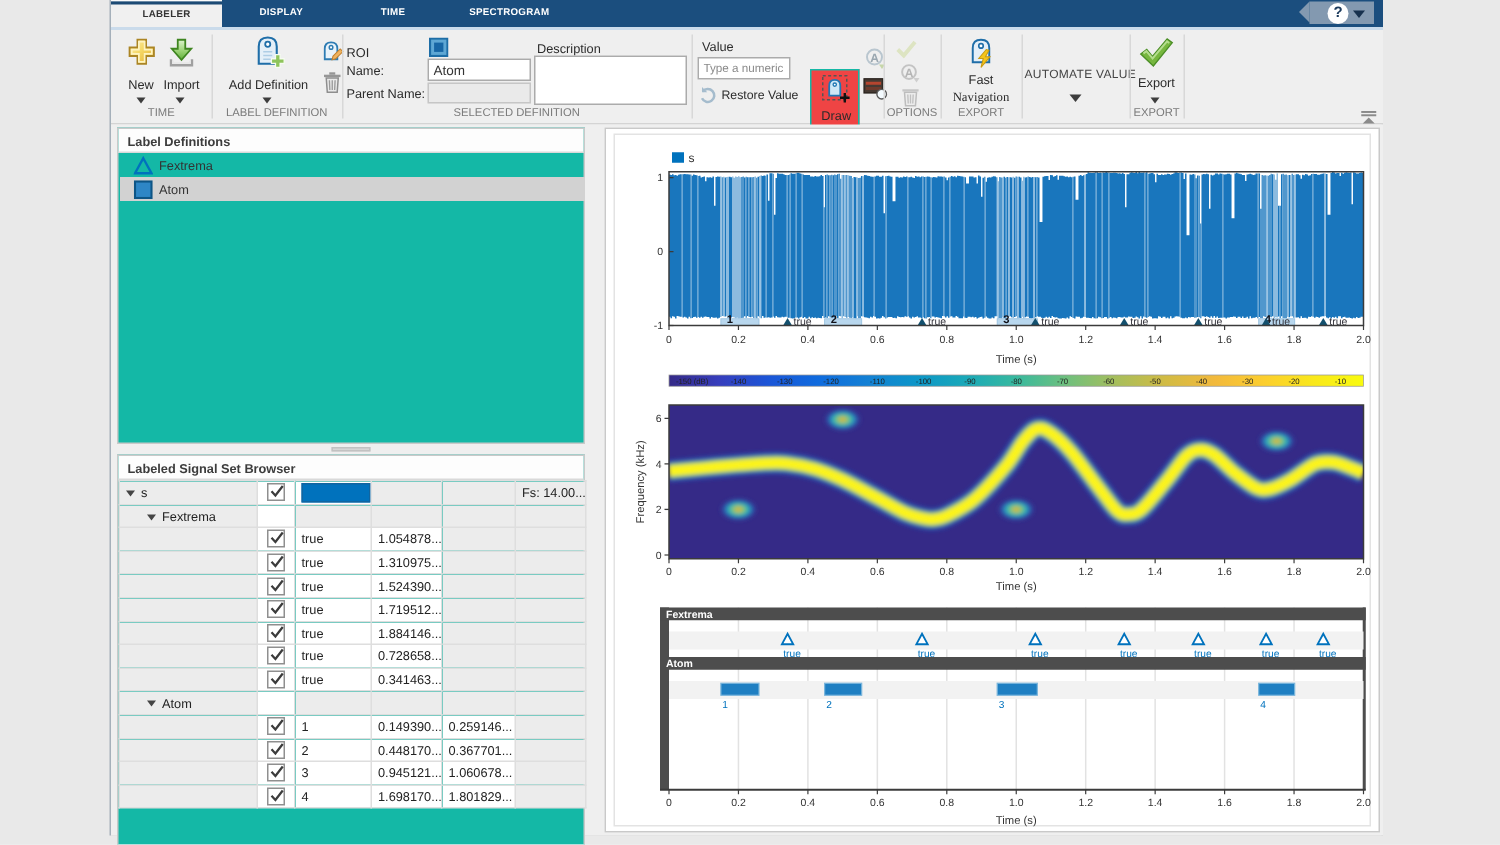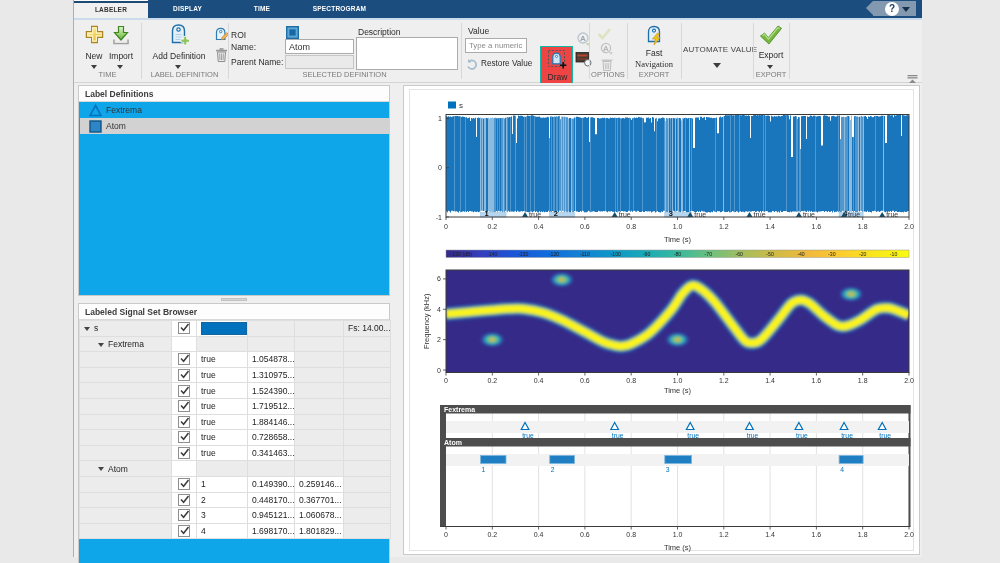--- a/index.html
+++ b/index.html
@@ -25,21 +25,21 @@
   .drop-arrow{position:absolute;width:0;height:0;border-left:3.5px solid transparent;border-right:3.5px solid transparent;border-top:4px solid #3d3d3d;}
   .ricon{position:absolute;}
   .rlabel-gray{color:#b3b3b3;}
   .rfield{position:absolute;background:#ffffff;border:1px solid #ababab;box-sizing:border-box;font-size:9px;color:#333;padding:0 3px;font-family:"Liberation Sans",sans-serif;}
   .rfield.disabled{background:#eaeaea;border-color:#c6c6c6;}
   .rfield::placeholder{color:#8a8a8a;}
   .rlabel{position:absolute;font-size:8.5px;color:#2b2b2b;white-space:nowrap;}
   .drawbtn{position:absolute;left:466px;top:2px;width:33px;height:57px;background:#ef4444;border:1px solid #14b8a6;box-sizing:border-box;margin-top:24px;}
   
   .main{position:absolute;left:0;top:83px;width:848px;height:474px;background:#efefef;}
-  .panel{position:absolute;background:#0ea5e9;border:1px solid #c9c9c9;box-sizing:border-box;}
+  .panel{position:absolute;background:#14b8a6;border:1px solid #c9c9c9;box-sizing:border-box;}
   .panel-header{font-size:8.5px;font-weight:bold;color:#3c3c3c;padding:3px 6px 2px 6px;border-bottom:1px solid #d9d9d9;background:#fdfdfd;white-space:nowrap;}
   .ld-row{position:absolute;left:1px;width:310px;height:16px;font-size:8.5px;color:#333;}
   .ld-row .txt{position:absolute;left:26px;top:3px;}
   .splitter{position:absolute;left:4px;top:213px;width:312px;height:7px;background:#efefef;}
   .splitter .grip{position:absolute;left:50%;top:2px;width:26px;height:3px;margin-left:-13px;background:#d6d6d6;border:1px solid #c2c2c2;box-sizing:border-box;}
   
   table.lss{border-collapse:collapse;table-layout:fixed;width:311px;font-size:8.5px;color:#222;}
   table.lss th{font-weight:normal;text-align:left;background:#f3f3f3;border:1px solid #dcdcdc;height:15px;padding:0 4px;color:#333;overflow:hidden;white-space:nowrap;}
   table.lss td{border:1px solid #dedede;height:14.6px;padding:0 4px;overflow:hidden;white-space:nowrap;background:#ececec;}
   table.lss td.w{background:#ffffff;}

